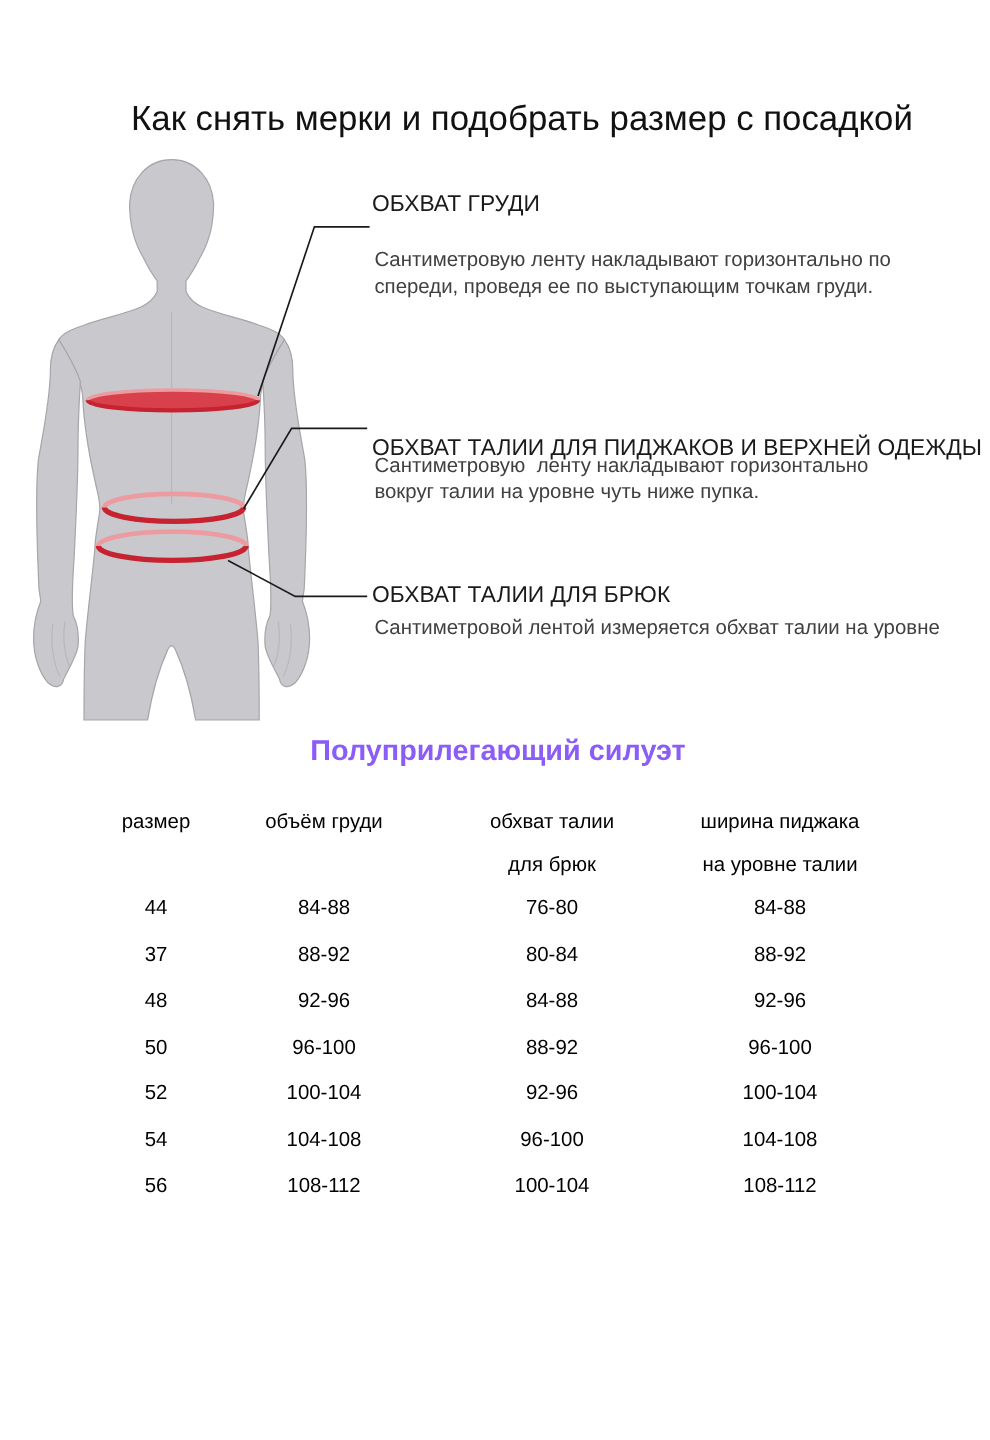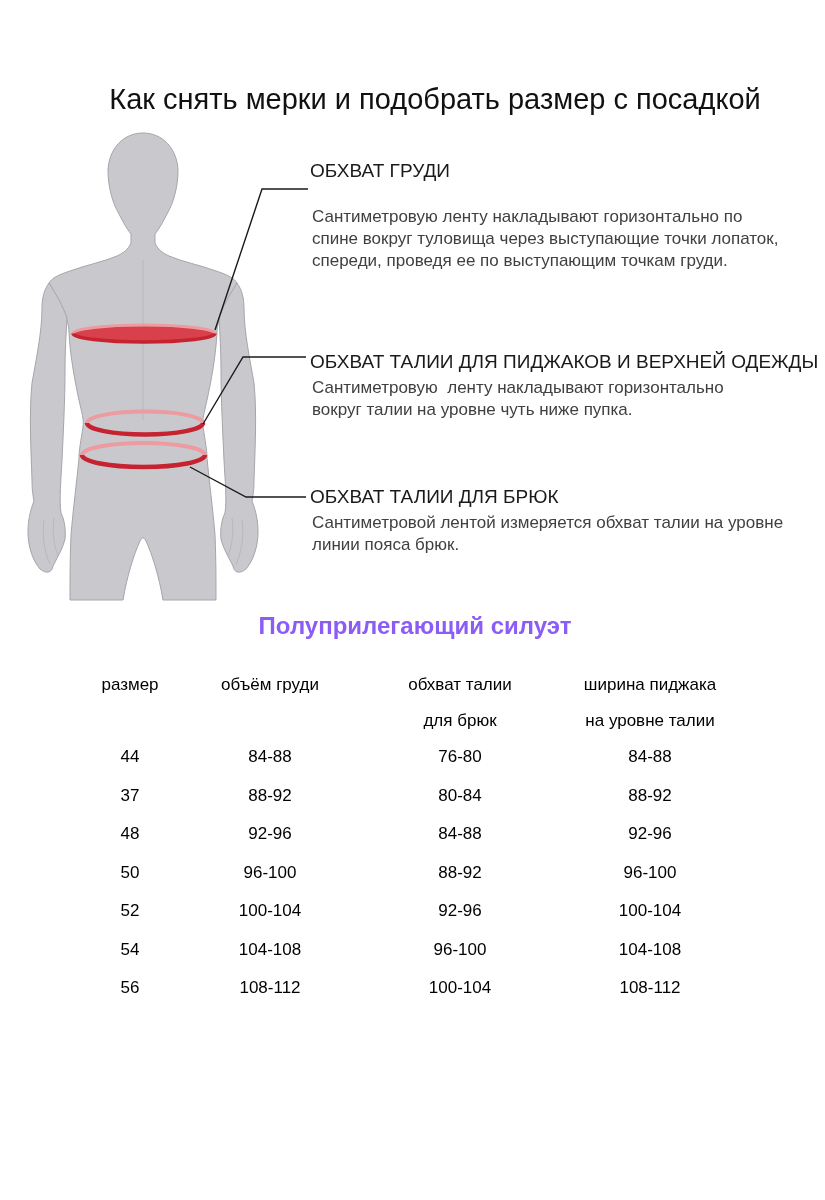--- a/index.html
+++ b/index.html
@@ -125,34 +125,32 @@
   <path class="ring-arc" stroke-width="4.5" d="M 62,335 A 61.5 12 0 0 0 185,335" stroke="#c62230"></path>
 
   <polyline class="connector" points="195,210 242,69 288,69" stroke="#1a1a1a"></polyline>
   <polyline class="connector" points="183,304 223,237 286,237" stroke="#1a1a1a"></polyline>
   <polyline class="connector" points="170,347 226,377 286,377" stroke="#1a1a1a"></polyline>
 </svg>
 
 <div class="abs ann-heading" style="left:310px;top:160px;">ОБХВАТ ГРУДИ</div>
 <div class="abs ann-body" style="left:312px;top:206px;">
   <div class="ann-line">Сантиметровую ленту накладывают горизонтально по</div>
-  <div class="ann-line">спине вокруг туловища через выступающие точки лопаток,</div>
   <div class="ann-line">спереди, проведя ее по выступающим точкам груди.</div>
 </div>
 
-<div class="abs ann-heading" style="left:310px;top:351px;">ОБХВАТ ТАЛИИ ДЛЯ ПИДЖАКОВ И ВЕРХНЕЙ ОДЕЖДЫ</div>
+<div class="abs ann-heading" style="left:310px;top:363px;">ОБХВАТ ТАЛИИ ДЛЯ ПИДЖАКОВ И ВЕРХНЕЙ ОДЕЖДЫ</div>
 <div class="abs ann-body" style="left:312px;top:377px;">
   <div class="ann-line">Сантиметровую  ленту накладывают горизонтально</div>
   <div class="ann-line">вокруг талии на уровне чуть ниже пупка.</div>
 </div>
 
 <div class="abs ann-heading" style="left:310px;top:486px;">ОБХВАТ ТАЛИИ ДЛЯ БРЮК</div>
 <div class="abs ann-body" style="left:312px;top:512px;">
   <div class="ann-line">Сантиметровой лентой измеряется обхват талии на уровне</div>
-  <div class="ann-line">линии пояса брюк.</div>
 </div>
 
 <div class="abs table-title">Полуприлегающий силуэт</div>
 
 <div class="abs size-table">
 
   <div class="cell hcell1">размер</div>
   <div class="cell hcell1">объём груди</div>
   <div class="cell hcell1">обхват талии</div>
   <div class="cell hcell1">ширина пиджака</div>

